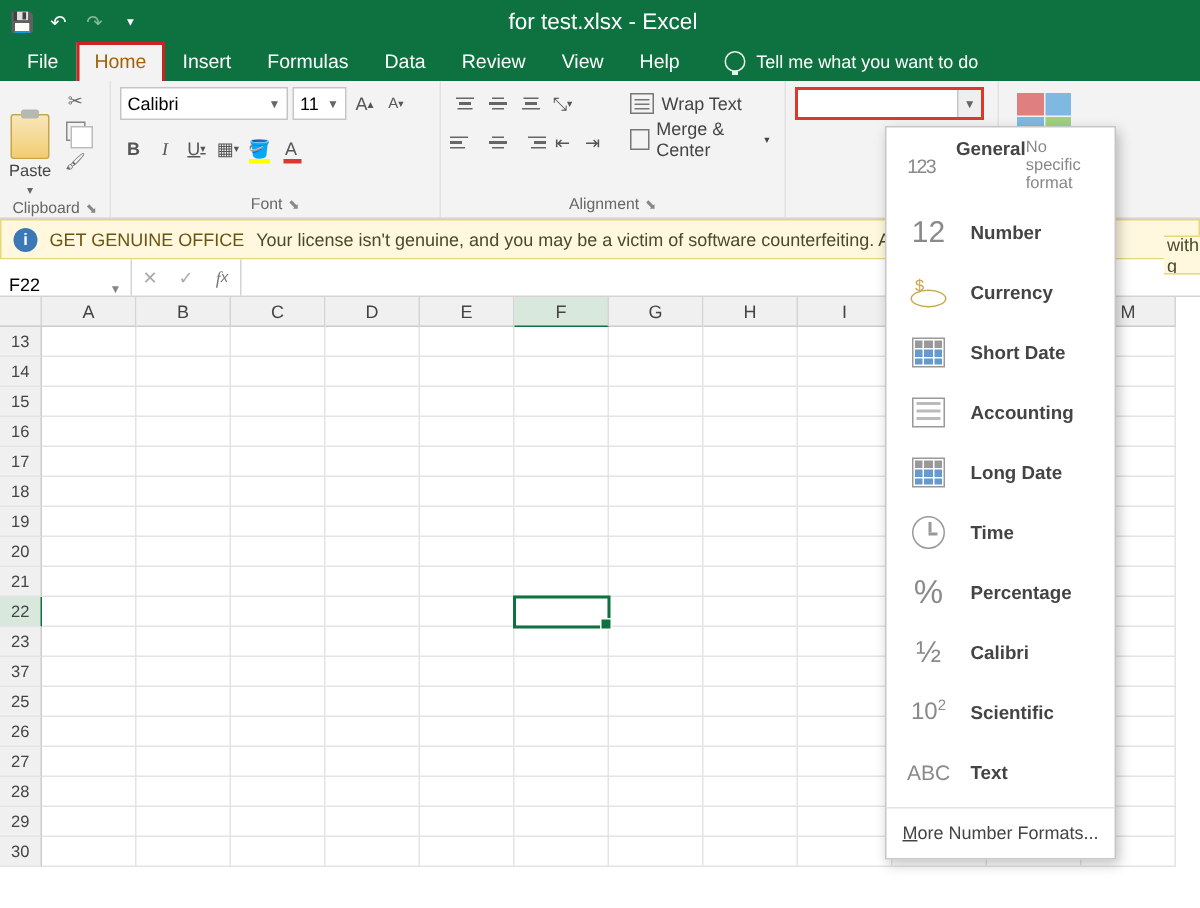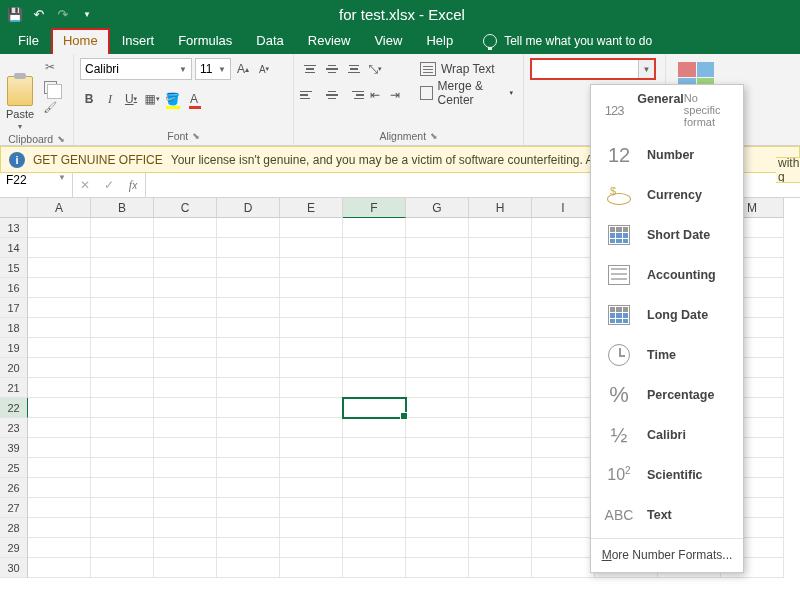--- a/index.html
+++ b/index.html
@@ -69,21 +69,21 @@
 .cond-icon div:nth-child(1){background:#e07f7f;}
 .cond-icon div:nth-child(4){background:#a0d080;}
 
 
 .warnbar{height:27px;background:#fff8df;border:1px solid #e6d77a;display:flex;align-items:center;padding:0 8px;gap:8px;font-size:12px;color:#4a4a2a;}
 .warnbar .info{width:16px;height:16px;border-radius:50%;background:#3b78b5;color:#fff;display:flex;align-items:center;justify-content:center;font-size:11px;font-weight:700;}
 .warnbar .wtitle{font-weight:400;color:#6b5410;}
 
 
 .fbar{height:25px;border-bottom:1px solid #d4d4d4;display:flex;align-items:stretch;background:#fff;}
-.namebox{width:73px;border-right:1px solid #d4d4d4;display:flex;align-items:flex-start;padding:0 6px;font-size:12px;}
+.namebox{width:88px;border-right:1px solid #d4d4d4;display:flex;align-items:flex-end;padding:0 6px;font-size:12px;}
 .namebox .arrow{margin-left:auto;font-size:8px;color:#888;}
 .fxbtns{display:flex;align-items:center;border-right:1px solid #d4d4d4;}
 .fxbtn{width:24px;display:flex;align-items:center;justify-content:center;color:#aaa;font-size:12px;}
 .fxlabel{font-style:italic;font-family:serif;color:#777;}
 .formula-input{flex:1;padding:0 6px;display:flex;align-items:center;}
 
 
 .grid-wrap{position:relative;height:403px;overflow:hidden;background:#fff;}
 .grid-header{display:flex;height:20px;}
 .corner{width:28px;border-right:1px solid #d4d4d4;border-bottom:1px solid #ccc;background:#f0f0f0;}
@@ -491,21 +491,21 @@
         <div class="cell"></div>
         <div class="cell"></div>
         <div class="cell"></div>
         <div class="cell"></div>
         <div class="cell"></div>
         <div class="cell"></div>
         <div class="cell"></div>
         <div class="cell"></div>
       </div>
       <div class="row">
-        <div class="rowhdr">39</div>
+        <div class="rowhdr">37</div>
         <div class="cell"></div>
         <div class="cell"></div>
         <div class="cell"></div>
         <div class="cell"></div>
         <div class="cell"></div>
         <div class="cell"></div>
         <div class="cell"></div>
         <div class="cell"></div>
         <div class="cell"></div>
         <div class="cell"></div>

